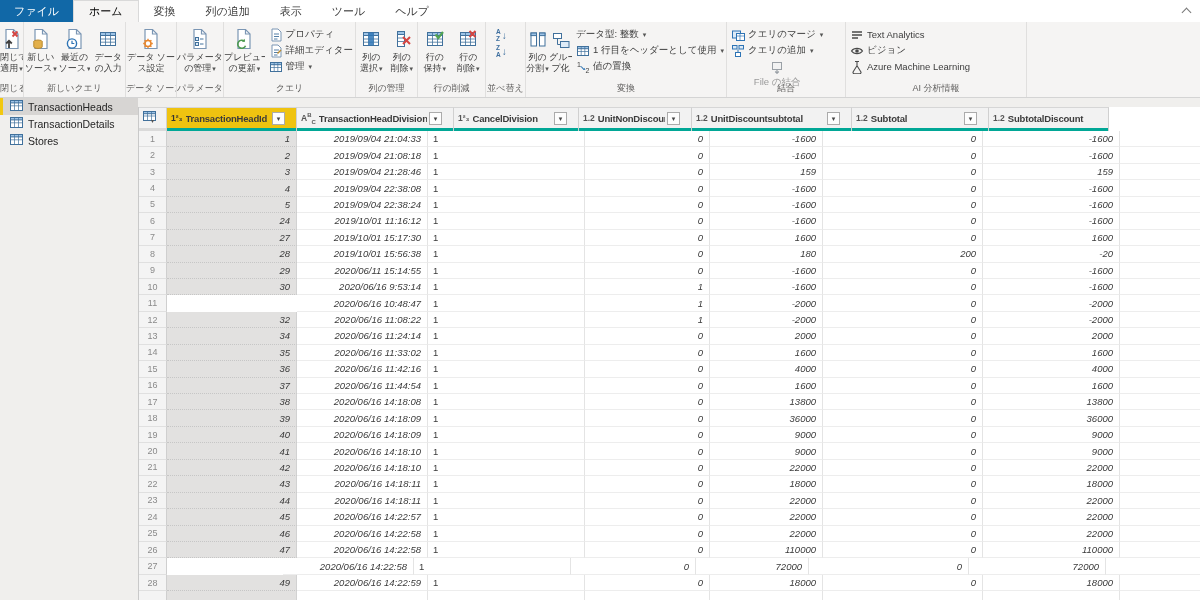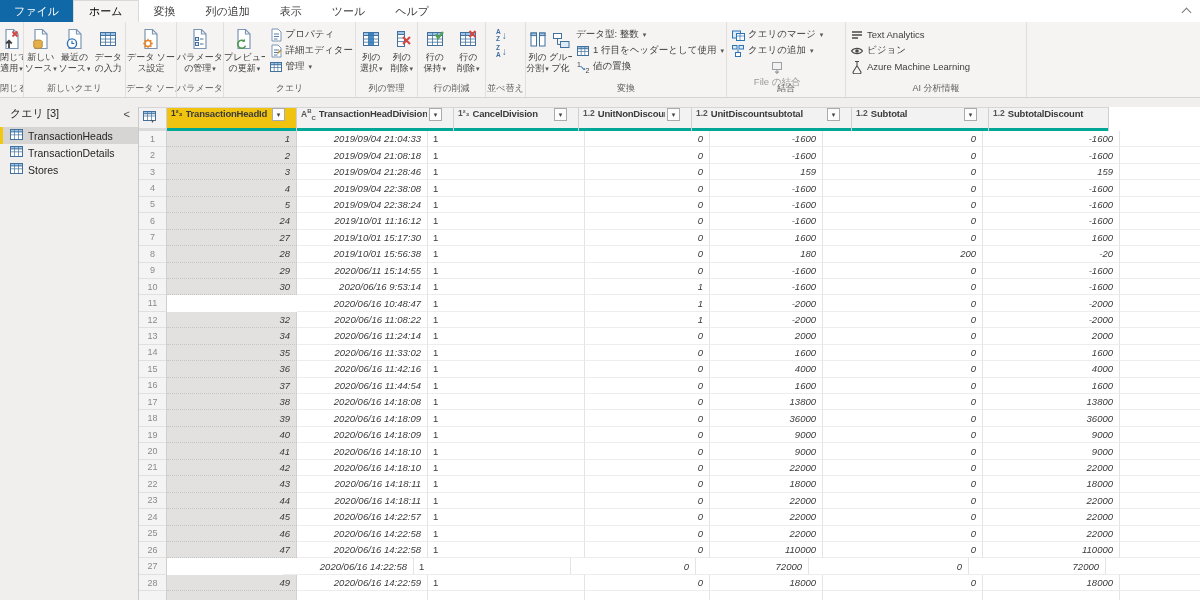--- a/index.html
+++ b/index.html
@@ -35,21 +35,21 @@
   .sb-head{display:flex;align-items:center;justify-content:space-between;padding:8px 8px 6px 10px;}
   .sb-title{font-size:11px;color:#252525;}
   .sb-collapse{font-size:11px;color:#444;cursor:default;}
   .sb-item{position:relative;display:flex;align-items:center;gap:5px;height:17px;padding-left:10px;font-size:10.5px;color:#252525;cursor:default;}
   .sb-item.sel{background:#d7d5d3;}
   .sb-item.sel:before{content:"";position:absolute;left:0;top:0;bottom:0;width:3px;background:#F2C80F;}
   
   .grid{position:absolute;left:138px;top:9px;right:0;bottom:0;overflow:hidden;}
   .tablebox{position:absolute;left:0;top:0;background:#fff;border-left:1px solid #c9c9c9;}
   .ghead{display:flex;height:24px;}
-  .hc{position:relative;box-sizing:border-box;background:#f2f2f2;border-right:1px solid #d0d0d0;border-top:1px solid #d6d6d6;display:flex;padding:0 11px 3px 4px;overflow:hidden;flex:0 0 auto;}
+  .hc{position:relative;box-sizing:border-box;background:#f2f2f2;border-right:1px solid #d0d0d0;border-top:1px solid #d6d6d6;display:flex;align-items:center;padding:0 11px 3px 4px;overflow:hidden;flex:0 0 auto;}
   .hc.sel{background:#EFC310;}
   .hc .hname{font-size:9.5px;font-weight:bold;color:#3b3b3b;letter-spacing:-0.2px;white-space:nowrap;overflow:hidden;flex:1 1 auto;margin-left:3px;}
   .hc .tglyph{font-size:8.5px;font-weight:bold;color:#555;white-space:nowrap;flex:0 0 auto;}
   .hc.sel .tglyph{color:#333;}
   .tglyph sup{font-size:6px;}
   .tglyph sub{font-size:6px;}
   .qbar{position:absolute;left:0;right:0;bottom:0;height:3px;background:#01A796;}
   .qbar.gray{background:#dadada;}
   .fbtn{flex:0 0 auto;width:13px;height:13px;background:#fdfdfd;border:1px solid #ababab;box-sizing:border-box;display:flex;align-items:center;justify-content:center;margin-left:2px;}
   .fbtn .farr{font-size:7px;color:#444;line-height:7px;}
@@ -413,24 +413,20 @@
               </svg>
             </span>
             <span>Azure Machine Learning</span>
           </div>
         </div>
         <div class="rglabel">AI 分析情報</div>
       </div>
     </div>
   <div class="content">
     <aside class="sidebar">
-      <div class="sb-head">
-        <span class="sb-title">クエリ [3]</span>
-        <span class="sb-collapse">&lt;</span>
-      </div>
       <div id="sb-items">
           <div class="sb-item sel">
             <span><svg width="13" height="11" viewBox="0 0 13 11" xmlns="http://www.w3.org/2000/svg">
                 <rect x="0.5" y="0.5" width="12" height="10" fill="#fff" stroke="#41719C"></rect>
                 <rect x="0.5" y="0.5" width="12" height="2.4" fill="#9DC3E6" stroke="#41719C"></rect>
                 <path d="M4.5 0.5v10M8.5 0.5v10M0.5 5.8h12" stroke="#41719C" stroke-width="0.7"></path>
               </svg></span>
             <span>TransactionHeads</span>
           </div>
           <div class="sb-item">

